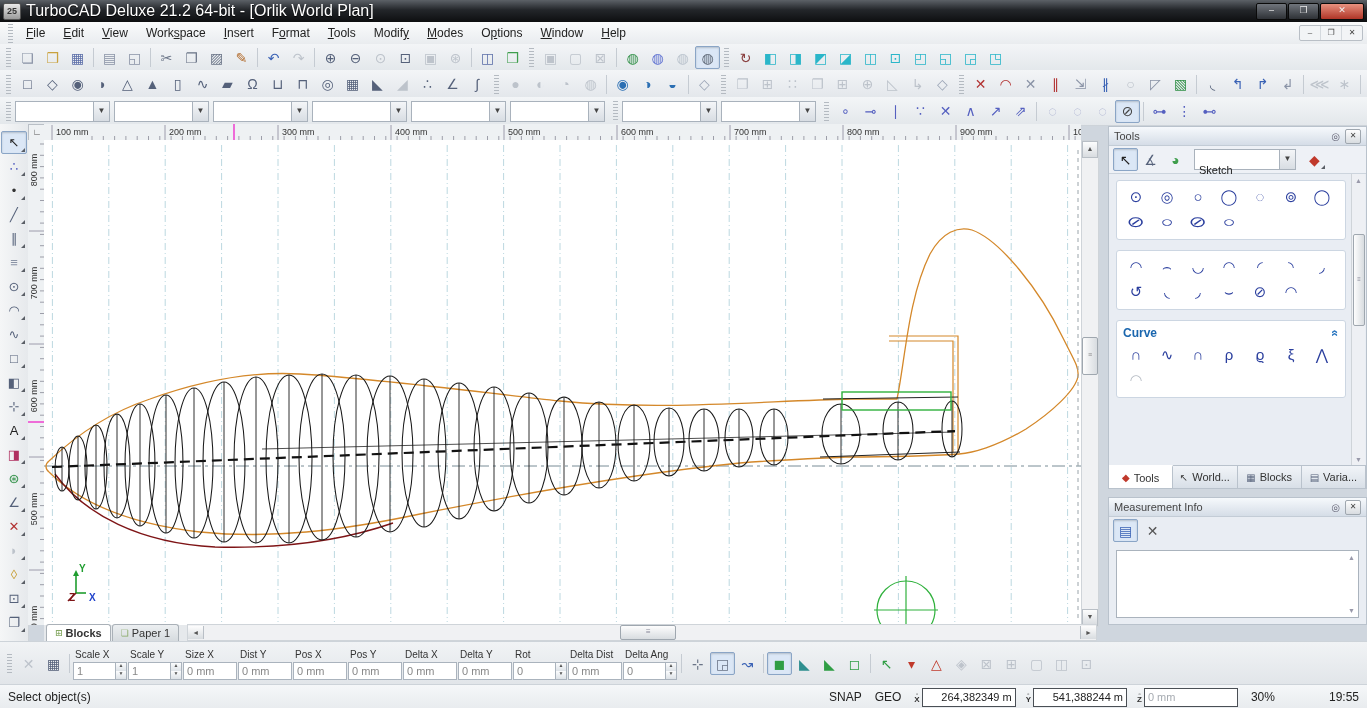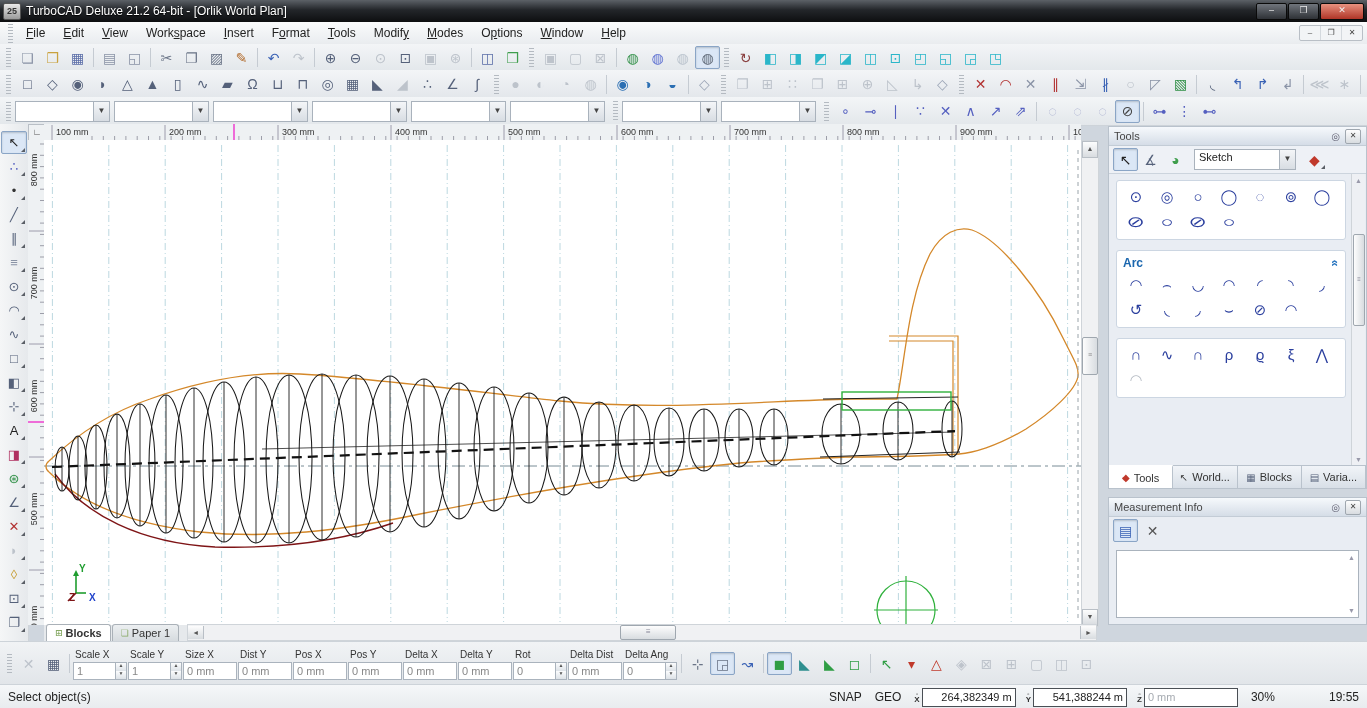--- a/index.html
+++ b/index.html
@@ -3,21 +3,21 @@
 <meta charset="utf-8">
 <style>
   html,body{margin:0;padding:0}
   body{width:1367px;height:708px;position:relative;overflow:hidden;background:#cfd6de;
        font-family:"Liberation Sans","DejaVu Sans",sans-serif;font-size:11px;color:#222;-webkit-font-smoothing:antialiased}
   
   .titlebar{position:absolute;left:0;top:0;right:0;height:22px;display:flex;align-items:center;padding:0 3px;
     background:linear-gradient(#5c6167,#23262a 45%,#0d0e10);color:#fff}
   .logo{width:16px;height:15px;background:linear-gradient(#e9e9e9,#9a9a9a);color:#333;border:1px solid #555;
     border-radius:2px;font-size:9px;font-weight:bold;display:flex;align-items:center;justify-content:center;margin-right:5px}
-  .wtitle{font-size:12px;text-shadow:0 1px 1px #000}
+  .wtitle{font-size:16px;text-shadow:0 1px 1px #000}
   .wctrls{margin-left:auto;display:flex;gap:1px}
   .wbtn{width:29px;height:15px;border:1px solid #0a0a0a;border-radius:2px;color:#eee;font-size:9px;line-height:13px;
     text-align:center;background:linear-gradient(#70757c,#2e3136)}
   .wbtn.close{width:42px;background:linear-gradient(#e7917f,#b03527)}
   
   .menubar{position:absolute;left:0;top:22px;right:0;height:22px;display:flex;align-items:center;
     background:linear-gradient(#fafbfc,#e9ecef);border-bottom:1px solid #cdd2d8;padding-left:4px}
   .mitem{padding:3px 9px;font-size:12px;color:#222}
   .mitem u{text-decoration:underline}
   .mdi{margin-left:auto;margin-right:4px;display:flex;border:1px solid #b9bfc6;border-radius:2px;background:#f2f4f6}
@@ -645,21 +645,21 @@
     <span class="pico">◎</span>
     <span class="pclose">✕</span>
   </div>
   <div class="ptool">
     <span data-icons="tools_panel.toolbar">
         <span class="tbtn p" style="color: rgb(34, 34, 34);">↖</span>
         <span class="tbtn" style="color: rgb(85, 97, 122);">∡</span>
         <span class="tbtn" style="color: rgb(63, 158, 77);">◕</span>
       </span>
     <span class="combo" style="margin-left:4px">
-      <span style="padding:1px 4px">Sketch</span>
+      <span style="padding:14px 4px">Sketch</span>
       <span class="cb">▼</span>
     </span>
     <span class="tbtn fly" id="styleBtn" style="color: rgb(192, 57, 43);">◆</span>
   </div>
   <div class="pcontent" id="cards">
       <div class="card">
         <div class="irow">
           <span class="pic">⊙</span>
           <span class="pic">◎</span>
           <span class="pic">○</span>
@@ -669,43 +669,43 @@
           <span class="pic">◯</span>
         </div>
         <div class="irow">
           <span class="pic w">⊘</span>
           <span class="pic w">○</span>
           <span class="pic w">⊘</span>
           <span class="pic w">○</span>
         </div>
       </div>
       <div class="card">
-        <div class="cardh">
-          <span>Arc</span>
-          <span class="chev">«</span>
-        </div>
         <div class="irow">
           <span class="pic">◠</span>
           <span class="pic">⌢</span>
           <span class="pic">◡</span>
           <span class="pic">◠</span>
           <span class="pic">◜</span>
           <span class="pic">◝</span>
           <span class="pic">◞</span>
         </div>
         <div class="irow">
           <span class="pic">↺</span>
           <span class="pic">◟</span>
           <span class="pic">◞</span>
           <span class="pic">⌣</span>
           <span class="pic">⊘</span>
           <span class="pic">◠</span>
         </div>
       </div>
       <div class="card">
+        <div class="cardh">
+          <span>Curve</span>
+          <span class="chev">«</span>
+        </div>
         <div class="irow">
           <span class="pic">∩</span>
           <span class="pic">∿</span>
           <span class="pic">∩</span>
           <span class="pic">ρ</span>
           <span class="pic">ϱ</span>
           <span class="pic">ξ</span>
           <span class="pic">⋀</span>
         </div>
         <div class="irow">

